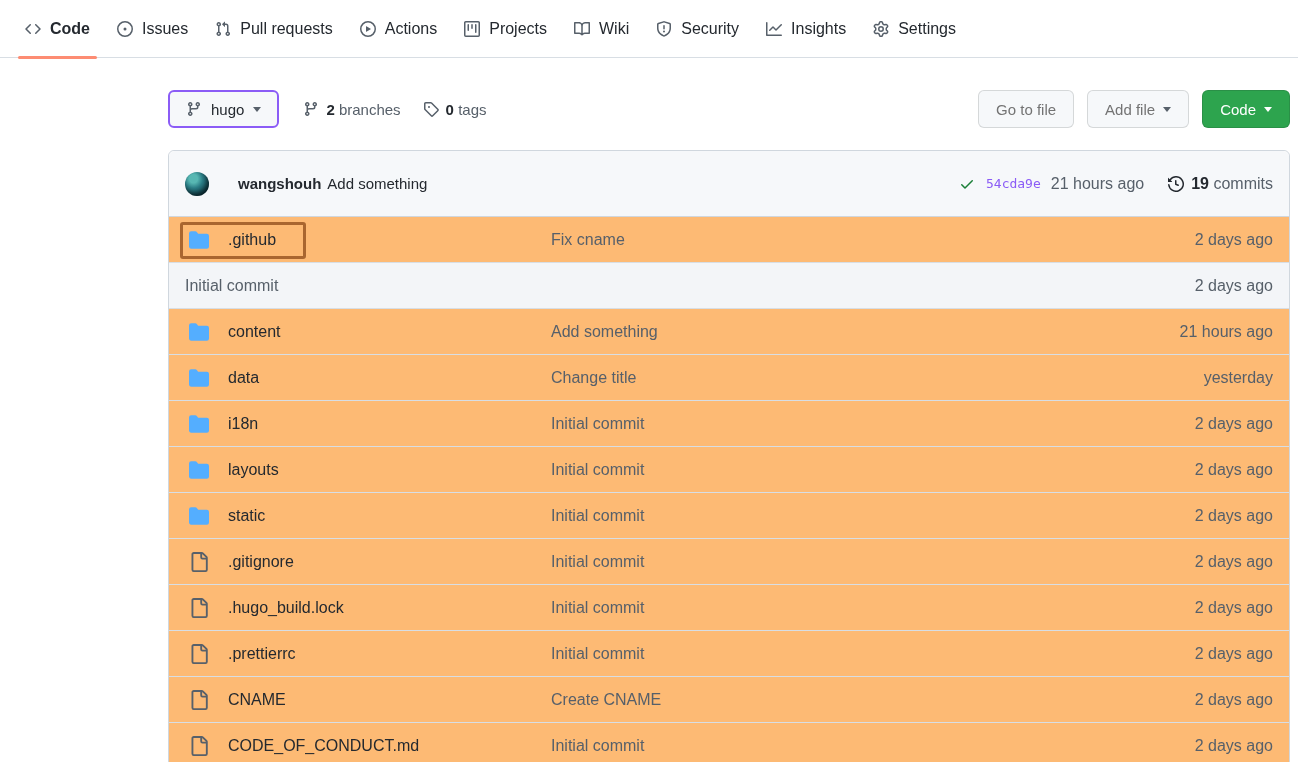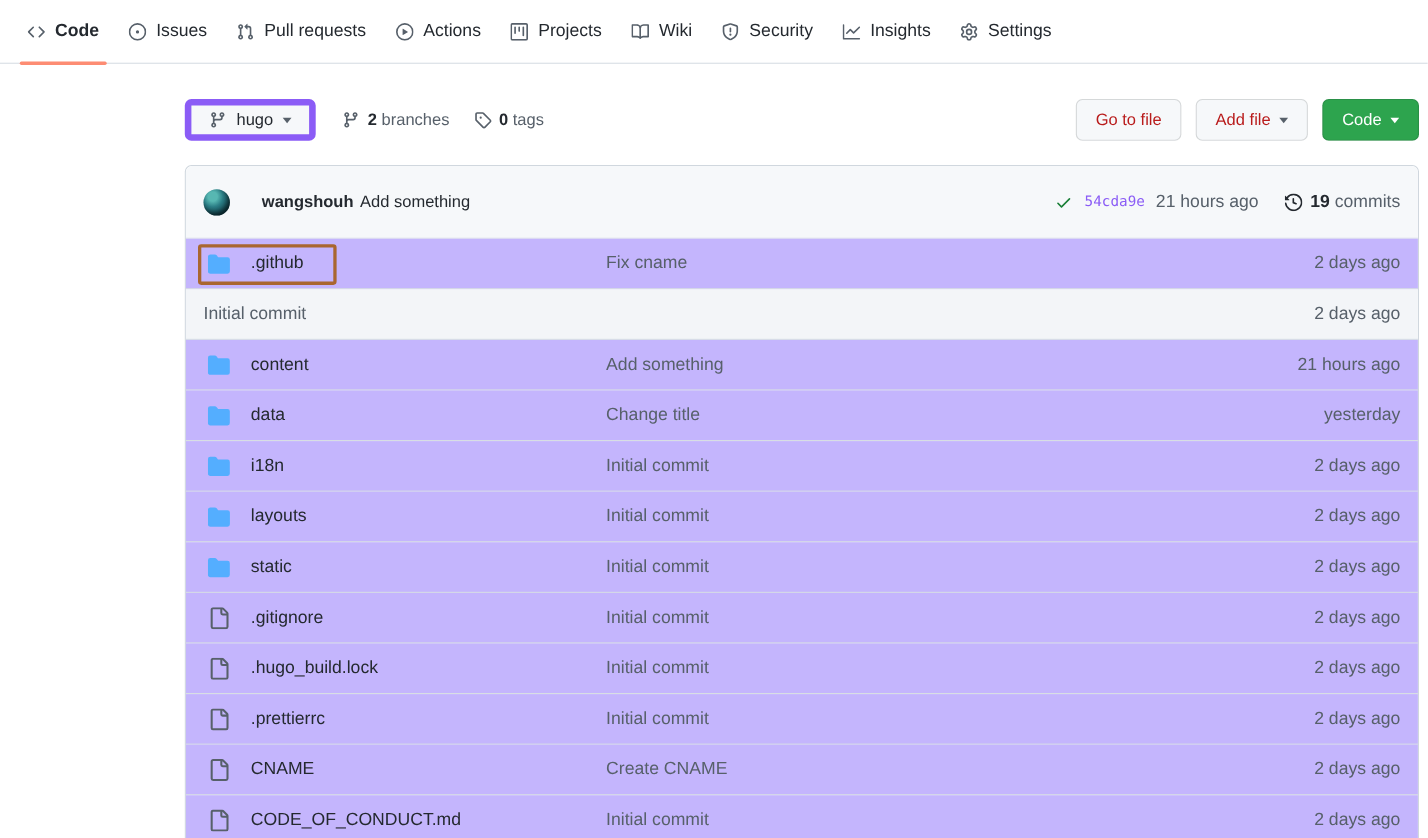--- a/index.html
+++ b/index.html
@@ -14,33 +14,33 @@
   .nav-item .nv-icon { display: flex; color: #57606a; }
   .nav-item.active { font-weight: 700; }
   .nav-item.active::after { content: ""; position: absolute; left: 2px; right: 2px;
     bottom: -1px; height: 3px; border-radius: 3px; background: var(--accent, #fd8c73); }
 
   
   .main { margin-left: 168px; width: 1122px; }
 
   .toolbar { display: flex; align-items: center; margin-top: 32px; height: 38px; }
   .branch-btn { display: flex; align-items: center; gap: 9px; height: 38px; padding: 0 16px;
-    background: #f6f8fa; border: 6px solid #8b5cf6; border-radius: 6px; font-size: 15px;
+    background: #f6f8fa; border: 2px solid #8b5cf6; border-radius: 6px; font-size: 15px;
     cursor: pointer; color: #24292f; }
   .branch-btn .b-icon, .caret { color: #57606a; display: flex; }
   .caret-shape { width: 0; height: 0; border-left: 4px solid transparent;
     border-right: 4px solid transparent; border-top: 5px solid currentColor; }
   .stat { display: flex; align-items: center; gap: 7px; font-size: 15px; color: #57606a;
     margin-left: 24px; cursor: pointer; }
   .stat .s-icon { display: flex; color: #57606a; }
   .stat b { color: #24292f; font-weight: 700; }
   .toolbar-right { margin-left: auto; display: flex; gap: 13px; }
   .btn { display: flex; align-items: center; gap: 8px; height: 38px; padding: 0 17px;
     background: #f6f8fa; border: 1px solid rgba(27,31,36,0.15); border-radius: 6px;
-    font-size: 15px; color: #b91c1c; cursor: pointer; }
+    font-size: 15px; color: #737373; cursor: pointer; }
   .btn .caret-shape { color: #57606a; }
   .btn-primary { background: var(--green, #2da44e); color: #fff; border-color: rgba(27,31,36,0.15); }
   .btn-primary .caret-shape { color: #fff; }
 
   
   .file-box { margin-top: 22px; border: 1px solid #d0d7de; border-radius: 6px; width: 1122px;
     background: #fff; }
   .commit-header { display: flex; align-items: center; height: 66px; padding: 0 16px;
     background: #f6f8fa; border-bottom: 1px solid #d0d7de; border-radius: 6px 6px 0 0; }
   .avatar { width: 24px; height: 24px; border-radius: 50%; flex: none; cursor: pointer;
@@ -52,21 +52,21 @@
   .check { color: var(--check, #1a7f37); display: flex; }
   .sha { font-family: "DejaVu Sans Mono", "Liberation Mono", monospace; font-size: 13px;
     color: #8b5cf6; margin-left: 11px; cursor: pointer; }
   .commit-time { font-size: 16px; color: #57606a; margin-left: 10px; }
   .history { display: flex; align-items: center; gap: 7px; margin-left: 24px; font-size: 16px;
     color: #57606a; cursor: pointer; }
   .history .h-icon { display: flex; color: #24292f; }
   .history b { color: #24292f; font-weight: 700; }
 
   .file-row { position: relative; display: flex; align-items: center; height: 46px;
-    padding: 0 16px; border-bottom: 1px solid #d8dee4; font-size: 16px; background: #c4b5fd; }
+    padding: 0 16px; border-bottom: 1px solid #d8dee4; font-size: 16px; background: #fdba74; }
   .file-row:last-child { border-bottom: none; }
   .file-row.hovered { background: #f3f5f8; }
   .name-col { display: flex; align-items: center; width: 366px; flex: none; }
   .row-icon { display: flex; width: 20px; margin-left: 4px; flex: none; }
   .row-icon.folder { color: var(--folder, #54aeff); }
   .row-icon.file { color: #57606a; }
   .file-name { margin-left: 19px; color: #24292f; text-decoration: none; cursor: pointer; }
   .msg-col { flex: 1; overflow: hidden; }
   .msg-col a { color: #57606a; text-decoration: none; cursor: pointer; }
   .age-col { width: 190px; flex: none; text-align: right; color: #57606a; }

